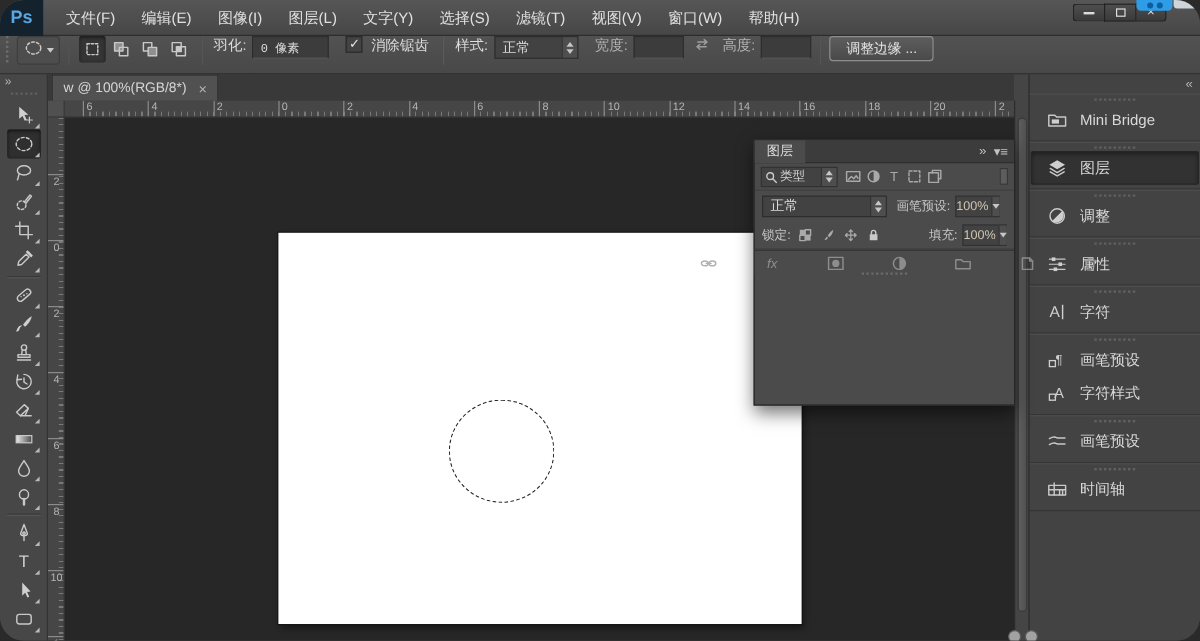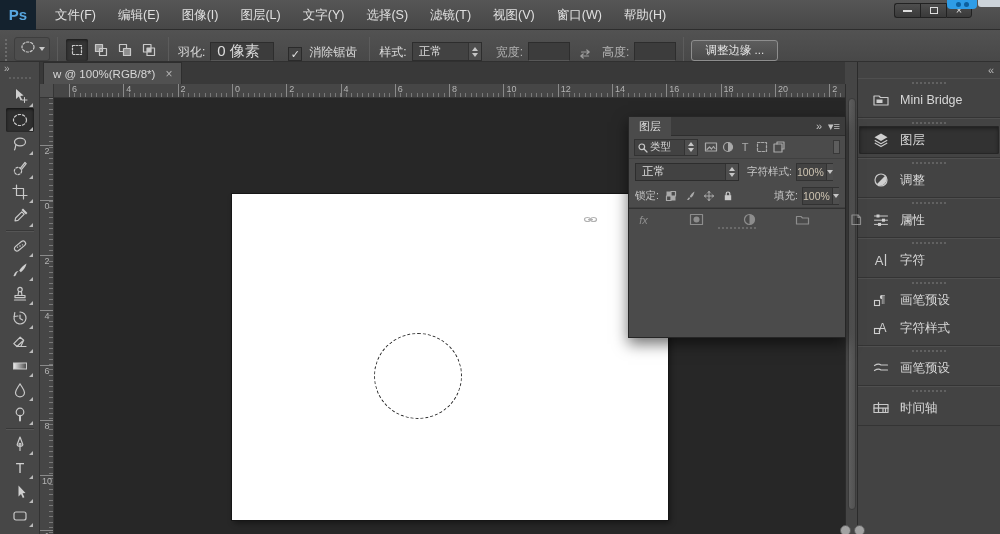--- a/index.html
+++ b/index.html
@@ -1,45 +1,45 @@
 <!DOCTYPE html>
 <html><head>
 <meta charset="utf-8">
 <style>
   html,body{margin:0;padding:0;background:#2a2a2a;}
   *{box-sizing:border-box;font-family:"Liberation Sans",sans-serif;-webkit-font-smoothing:antialiased;}
-  .app{position:relative;width:1000px;height:534px;background:#454545;overflow:hidden;color:#d8d8d8;}
+  .app{position:relative;width:1000px;height:534px;background:#454545;overflow:hidden;color:#d8d8d8;border-radius:20px;}
   .abs{position:absolute;}
 
   
   .menubar{left:0;top:0;width:1000px;height:30px;background:linear-gradient(#565656,#474747);border-bottom:1px solid #2d2d2d;display:flex;align-items:center;}
   .ps-logo{width:36px;height:30px;background:#14222e;color:#58a7e0;font-weight:bold;font-size:15px;display:flex;align-items:center;justify-content:center;}
   .menus{display:flex;align-items:center;margin-left:8px;}
   .menu-item{padding:0 11px;font-size:12.5px;color:#e0e0e0;line-height:30px;cursor:default;}
   .win-controls{position:absolute;right:28px;top:3px;display:flex;}
   .winbtn{width:26px;height:15px;background:linear-gradient(#4e4e4e,#3a3a3a);border:1px solid #222;border-right:none;display:flex;align-items:center;justify-content:center;color:#ddd;font-size:11px;line-height:1;}
   .winbtn:first-child{border-radius:3px 0 0 3px;}
   .winbtn:last-child{border-right:1px solid #222;border-radius:0 3px 3px 0;}
   .winbtn .bar{width:9px;height:2px;background:#ddd;}
   .winbtn .sq{width:8px;height:7px;border:1.5px solid #ddd;}
   .badge-blue{right:23px;top:0;width:30px;height:9px;background:#2e9ce6;border-radius:0 0 4px 4px;display:flex;align-items:center;justify-content:center;gap:3px;}
   .badge-blue i{width:5px;height:5px;border-radius:50%;background:#0c5f9e;}
   .badge-tab{right:0;top:0;width:22px;height:7px;background:#cdd4da;border-radius:0 0 0 3px;}
 
   
-  .optionsbar{left:0;top:30px;width:1000px;height:32px;background:linear-gradient(#525252,#484848);border-bottom:1px solid #303030;display:flex;align-items:flex-end;padding-left:3px;}
+  .optionsbar{left:0;top:30px;width:1000px;height:32px;background:linear-gradient(#525252,#484848);border-bottom:1px solid #303030;display:flex;align-items:flex-start;padding-left:3px;}
   .grip-v{width:5px;height:22px;border-left:2px dotted #6c6c6c;margin:0 4px 0 2px;}
   .sep-v{width:1px;height:24px;background:#3a3a3a;border-right:1px solid #5c5c5c;margin:0 7px;}
   .tool-preset{width:36px;height:24px;display:flex;align-items:center;justify-content:center;gap:3px;border:1px solid #3e3e3e;border-radius:3px;background:#4d4d4d;}
   .caret{width:0;height:0;border-left:3.5px solid transparent;border-right:3.5px solid transparent;border-top:4px solid #c9c9c9;}
   .mode-btn{width:22px;height:22px;display:flex;align-items:center;justify-content:center;border-radius:2px;margin:0 1px;}
   .mode-btn.sel{background:#353535;box-shadow:inset 0 1px 3px rgba(0,0,0,.6);}
   .ob-label{font-size:12px;color:#dcdcdc;margin:0 5px 0 2px;white-space:nowrap;}
   .ob-label.dim{color:#b2b2b2;}
-  .field{height:19px;background:#3c3c3c;border:1px solid #2d2d2d;border-bottom-color:#575757;color:#dcdcdc;font-size:15px;display:flex;align-items:center;padding:0 6px;}
+  .field{height:19px;background:#3c3c3c;border:1px solid #2d2d2d;border-bottom-color:#575757;color:#dcdcdc;font-size:10px;display:flex;align-items:center;padding:0 6px;font-family:Liberation Mono, monospace;}
   .cb{width:14px;height:14px;background:#434343;border:1px solid #2a2a2a;color:#e2e2e2;font-size:11px;line-height:12px;text-align:center;margin-right:5px;}
   .select{height:19px;background:#424242;border:1px solid #2d2d2d;display:flex;align-items:center;font-size:11.5px;color:#dcdcdc;}
   .select .txt{padding:6px 6px;flex:1;}
   .spin{width:13px;height:17px;background:#4e4e4e;border-left:1px solid #333;display:flex;flex-direction:column;align-items:center;justify-content:center;gap:2px;}
   .spin i{width:0;height:0;border-left:3px solid transparent;border-right:3px solid transparent;}
   .spin .up{border-bottom:4px solid #c6c6c6;}
   .spin .dn{border-top:4px solid #c6c6c6;}
   .refine-btn{height:21px;padding:0 13px;border:1px solid #8e8e8e;border-radius:3px;background:linear-gradient(#5d5d5d,#4a4a4a);font-size:11.5px;color:#e4e4e4;display:flex;align-items:center;}
 
   
@@ -524,21 +524,21 @@
       <span class="lp-ftoggle"></span>
     </div>
     <div class="lp-row lp-blend">
       <div class="select" style="width:104px;height:18px">
         <span class="txt">正常</span>
         <span class="spin" style="height:16px">
             <i class="up"></i>
             <i class="dn"></i>
           </span>
       </div>
-      <span class="lp-lbl" style="margin-left:4px">字符样式:</span>
+      <span class="lp-lbl" style="margin-left:4px">画笔预设:</span>
       <div class="lp-val">
         <span class="txt">100%</span>
         <span class="drop">
             <i></i>
           </span>
       </div>
     </div>
     <div class="lp-row lp-lock">
       <span class="lp-lbl">锁定:</span>
       <span id="lock-icons" style="display:flex;gap:7px;margin:0 2px">

